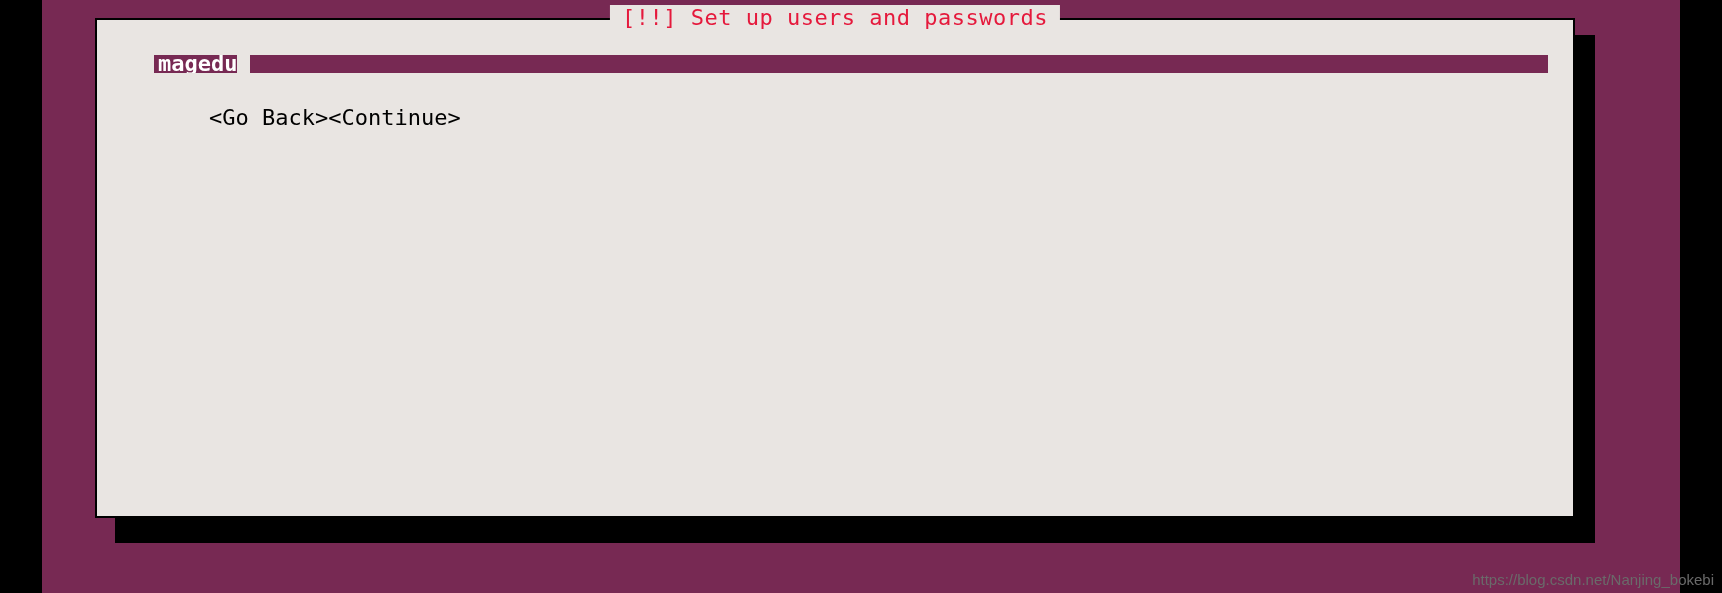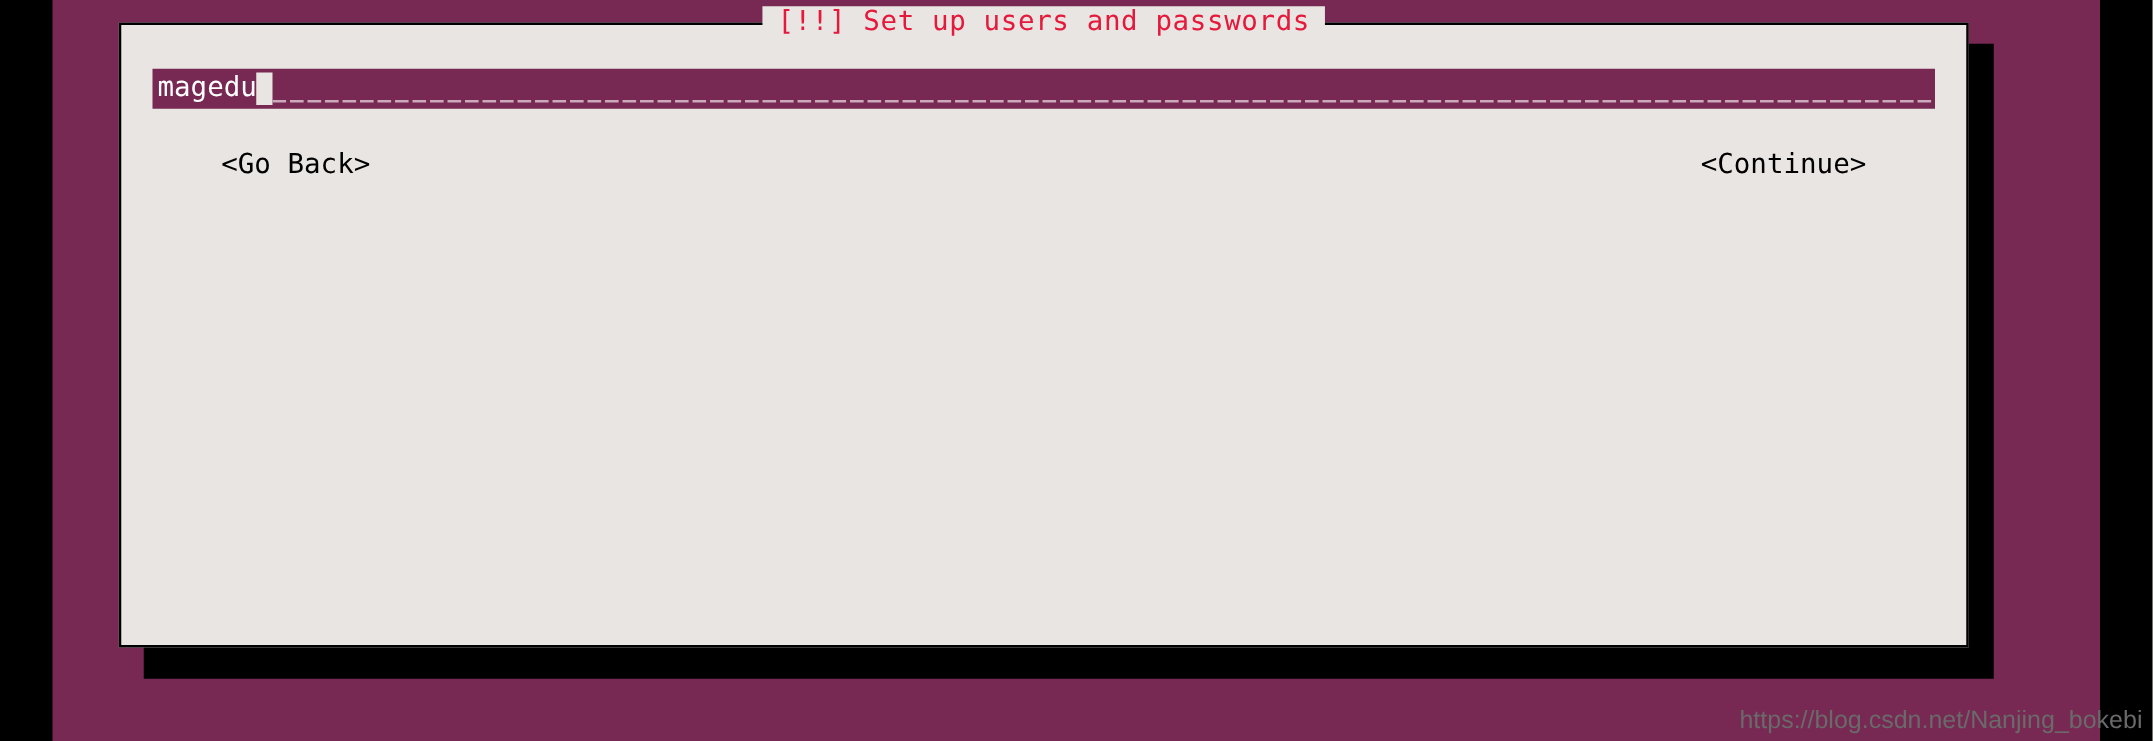--- a/index.html
+++ b/index.html
@@ -37,20 +37,21 @@
     }
     
     .dialog {
       position: absolute;
       left: 95px;
       top: 18px;
       width: 1480px;
       height: 500px;
       background: #e9e5e2;
       border: 2px solid #000;
+      padding-left: 32px;
     }
     
     .dialog-title {
       position: absolute;
       top: -15px;
       left: 50%;
       transform: translateX(-50%);
       background: #e9e5e2;
       padding: 0 12px;
       color: #e5193c;
@@ -70,29 +71,30 @@
     }
     
     .prompt {
       margin-bottom: 20px;
     }
     
     .input-field {
       background: #772953;
       color: #fff;
       width: 100%;
-      height: 32px;
+      height: 18px;
       display: flex;
       align-items: center;
       border: none;
       font-family: inherit;
       font-size: inherit;
       margin-bottom: 30px;
       position: relative;
       overflow: hidden;
+      font-weight: bold;
     }
     
     .input-value {
       padding-left: 4px;
       white-space: nowrap;
     }
     
     .input-cursor {
       display: inline-block;
       width: 13px;
@@ -112,35 +114,35 @@
         transparent 11px,
         transparent 14px
       );
       background-position: 0 24px;
       background-size: 14px 2px;
       background-repeat: repeat-x;
     }
     
     .button-row {
       display: flex;
-      justify-content: space-between;
+      justify-content: flex-start;
       padding: 0 55px;
     }
     
     .nav-button {
       color: #000;
       cursor: pointer;
     }
     
     .watermark {
       position: absolute;
       bottom: 5px;
       right: 8px;
       color: #6a6a6a;
-      font-size: 20px;
+      font-size: 15px;
       font-family: Arial, sans-serif;
     }
   </style>
 </head>
 <body>
 
 <div class="outer-bg"></div>
 
 <div class="dialog-shadow"></div>
 

